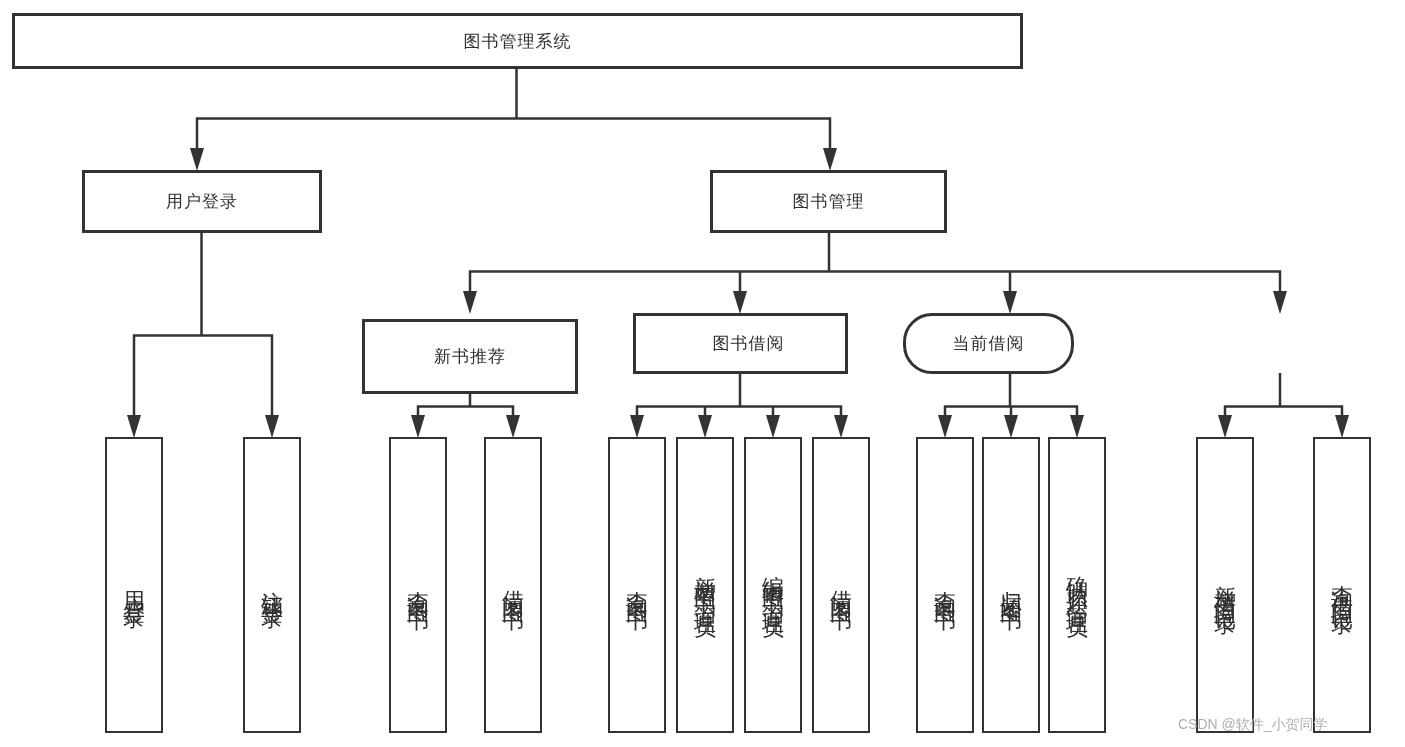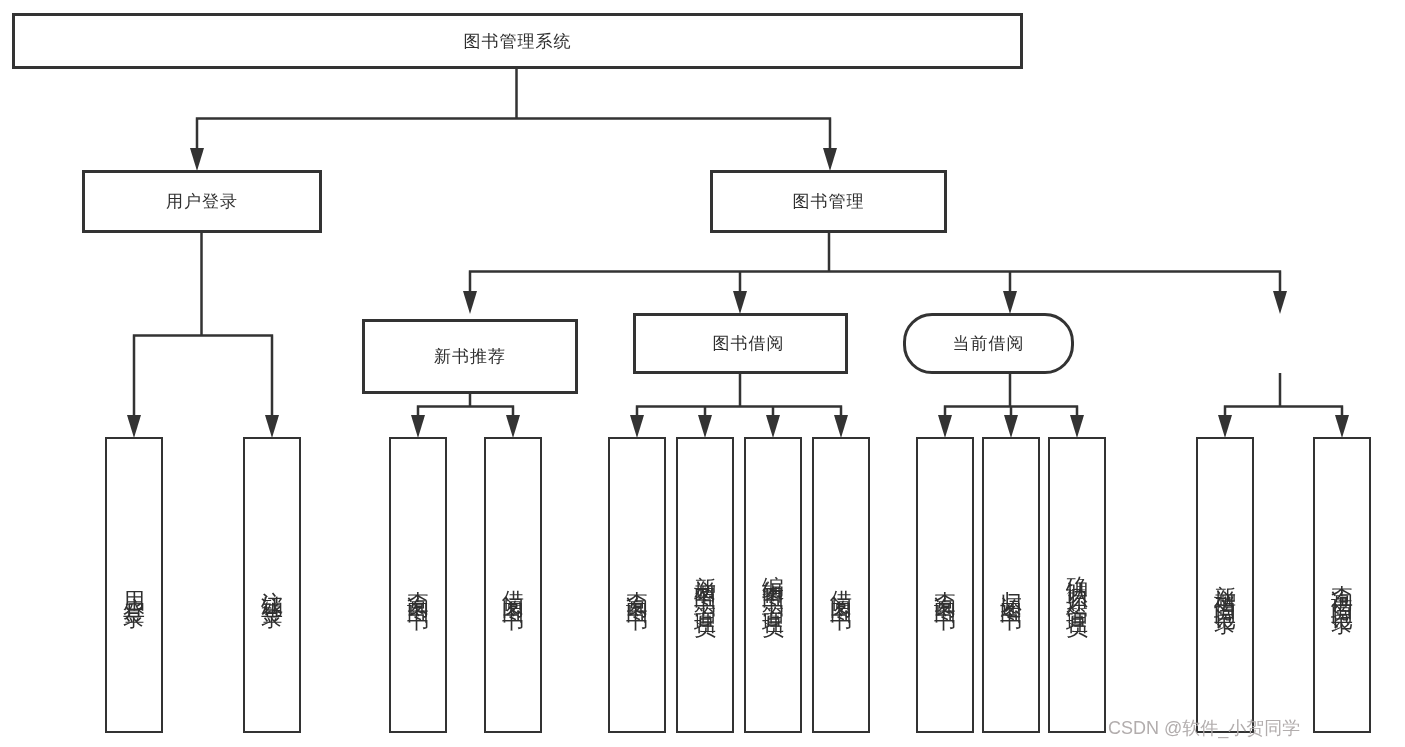--- a/index.html
+++ b/index.html
@@ -47,23 +47,23 @@
     display: flex;
     align-items: center;
     justify-content: center;
     font-size: 22px;
     letter-spacing: 6px;
     line-height: 1;
     color: var(--text);
   }
   .watermark {
     position: absolute;
-    left: 1108px;
+    left: 1178px;
     top: 716px;
-    font-size: 18px;
+    font-size: 14px;
     color: var(--watermark);
     white-space: nowrap;
   }
 </style>
 </head>
 <body>
 
 <div class="canvas">
 
   <svg class="connectors" width="1405" height="747" viewBox="0 0 1405 747" aria-hidden="true">

